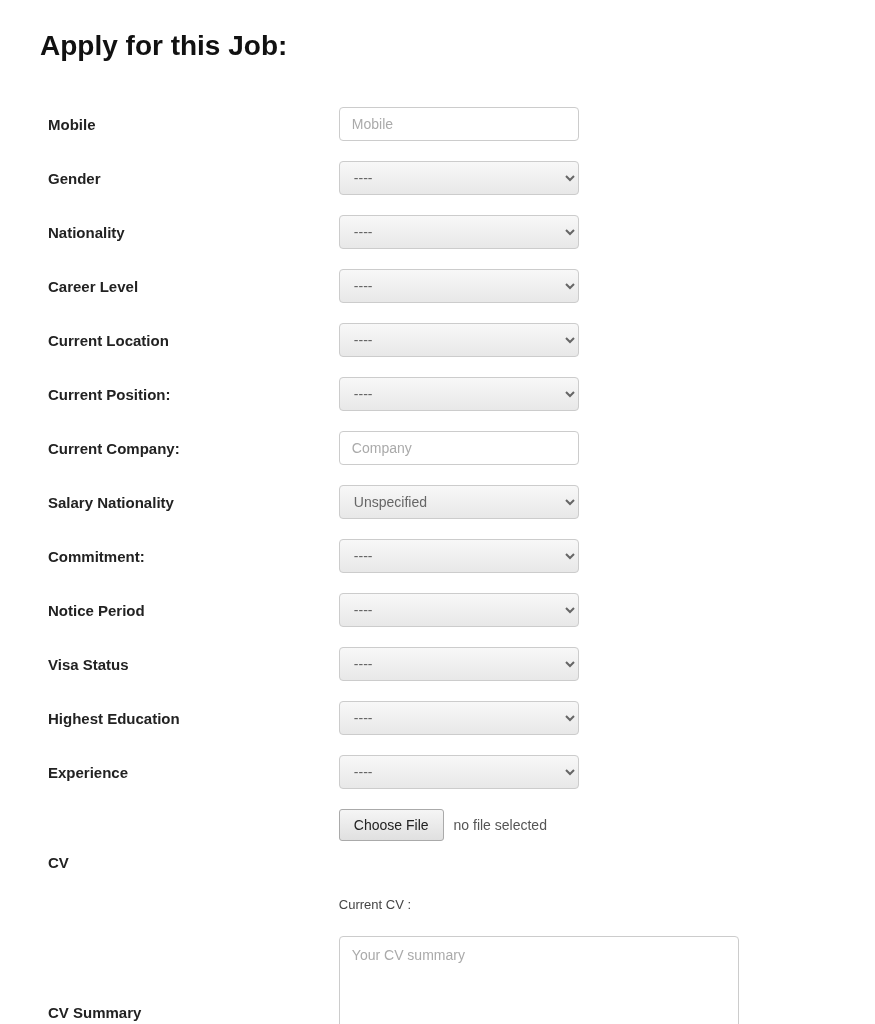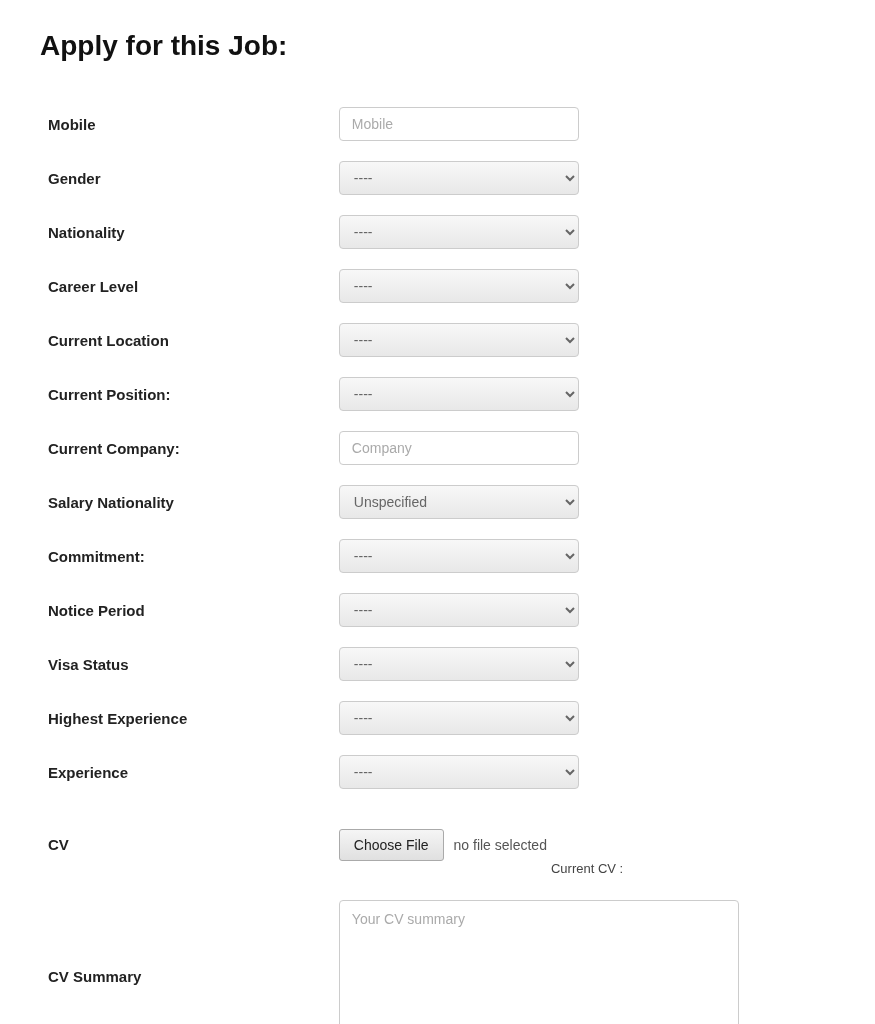--- a/index.html
+++ b/index.html
@@ -124,21 +124,21 @@
       resize: vertical;
       font-family: Arial, Helvetica, sans-serif;
     }
 
     .cv-summary-textarea::placeholder {
       color: #aaa;
     }
 
     .cv-file-section {
       display: flex;
-      flex-direction: row;
+      flex-direction: column;
       gap: 4px;
     }
   </style>
 </head>
 <body>
 
 <div class="page-container">
   <h1 class="page-title">Apply for this Job:</h1>
 
   <table class="form-table">
@@ -181,21 +181,21 @@
         </tr>
         <tr>
           <td class="label-cell">Notice Period</td>
           <td class="input-cell"><select class="select-input"><option value="----">----</option></select></td>
         </tr>
         <tr>
           <td class="label-cell">Visa Status</td>
           <td class="input-cell"><select class="select-input"><option value="----">----</option></select></td>
         </tr>
         <tr>
-          <td class="label-cell">Highest Experience</td>
+          <td class="label-cell">Highest Education</td>
           <td class="input-cell"><select class="select-input"><option value="----">----</option></select></td>
         </tr>
         <tr>
           <td class="label-cell">Experience</td>
           <td class="input-cell"><select class="select-input"><option value="----">----</option></select></td>
         </tr>
       </tbody>
     <tbody>
         <tr>
       <td class="label-cell">CV</td>

